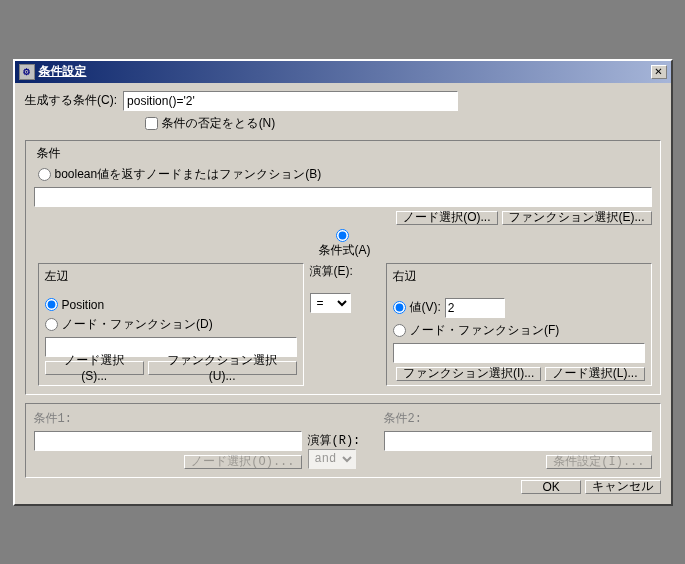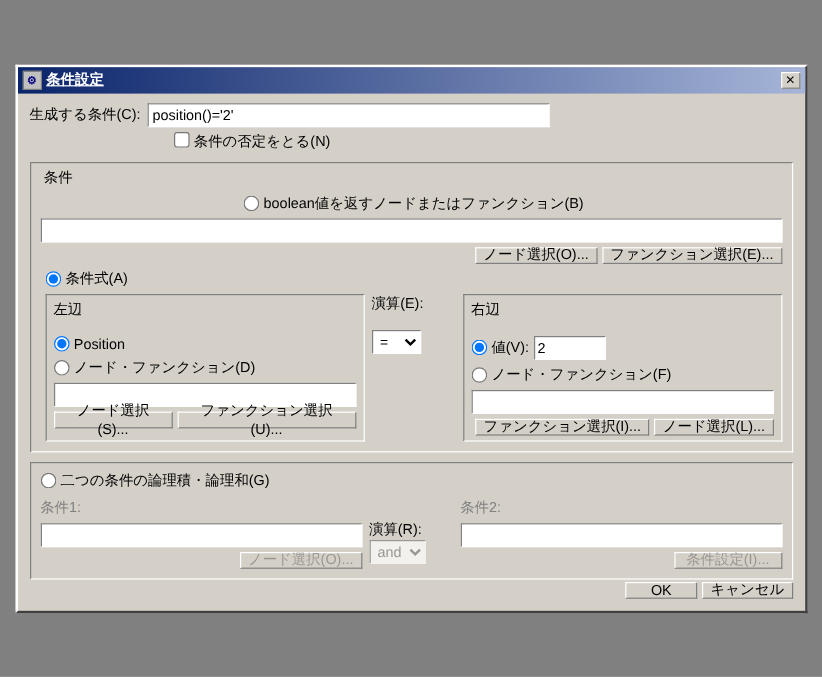--- a/index.html
+++ b/index.html
@@ -85,21 +85,21 @@
       padding: 0 3px;
       font-size: 12px;
       font-family: inherit;
     }
     .generated-condition-field {
       width: 335px;
       margin-left: 6px;
     }
     .checkbox-row {
       display: flex;
-      align-items: flex-start;
+      align-items: center;
       margin-left: 120px;
       margin-bottom: 8px;
     }
     .checkbox-row input[type=checkbox] {
       margin-right: 4px;
     }
     .group-box-title {
       position: absolute;
       top: -8px;
       left: 8px;
@@ -186,21 +186,22 @@
     
     .two-cond-area {
       border: 1px solid;
       border-color: #808080 #ffffff #ffffff #808080;
       padding: 6px 8px 8px;
       position: relative;
     }
     .two-cond-content {
       display: flex;
       gap: 6px;
-      align-items: center;
+      align-items: flex-end;
+      font-family: Liberation Mono, monospace;
     }
     .cond-box {
       flex: 1;
       display: flex;
       flex-direction: column;
       gap: 4px;
     }
     .cond-box-field {
       height: 20px;
       border: 1px solid;
@@ -253,31 +254,31 @@
     <div class="checkbox-row">
       <input type="checkbox" id="negate" style="">
       <label for="negate">条件の否定をとる(N)</label>
     </div>
 
     <div class="outer-group">
       <div class="section-header">
         <span class="group-box-title" style="position:relative;top:0;left:0;background:transparent;">条件</span>
       </div>
 
-      <div class="radio-row" style="margin-left:4px;justify-content:center;">
+      <div class="radio-row" style="margin-left:4px;">
         <input type="radio" name="cond-type" id="boolean-radio" style="">
         <label for="boolean-radio">boolean値を返すノードまたはファンクション(B)</label>
       </div>
       <div class="big-textfield"></div>
       <div style="display:flex;justify-content:flex-end;gap:4px;margin-bottom:4px;">
         <button class="btn">ノード選択(O)...</button>
         <button class="btn">ファンクション選択(E)...</button>
       </div>
 
-      <div class="radio-row" style="margin-left:4px;margin-top:2px;">
+      <div class="radio-row" style="margin-left:4px;margin-top:2px;flex-direction:column;">
         <input type="radio" name="cond-type" id="formula-radio" checked="" style="">
         <label for="formula-radio">条件式(A)</label>
       </div>
 
       <div class="three-panel" style="margin-left:4px;">
 
         <div class="left-panel">
           <div class="panel-label">左辺</div>
           <div class="radio-row">
             <input type="radio" name="left-type" id="position-radio" checked="" style="">
@@ -320,24 +321,20 @@
           <div class="big-textfield" style="margin-top:4px;"></div>
           <div style="display:flex;justify-content:flex-end;gap:4px;margin-top:4px;">
             <button class="btn">ファンクション選択(I)...</button>
             <button class="btn">ノード選択(L)...</button>
           </div>
         </div>
       </div>
     </div>
 
     <div class="two-cond-area">
-      <div class="radio-row" style="margin-bottom:6px;">
-        <input type="radio" name="cond-type" id="two-cond-radio" style="">
-        <label for="two-cond-radio">二つの条件の論理積・論理和(G)</label>
-      </div>
       <div class="two-cond-content">
 
         <div class="cond-box">
           <span class="label disabled-text">条件1:</span>
           <div class="cond-box-field"></div>
           <div style="display:flex;justify-content:flex-end;">
             <button class="btn" disabled="">ノード選択(O)...</button>
           </div>
         </div>
 

